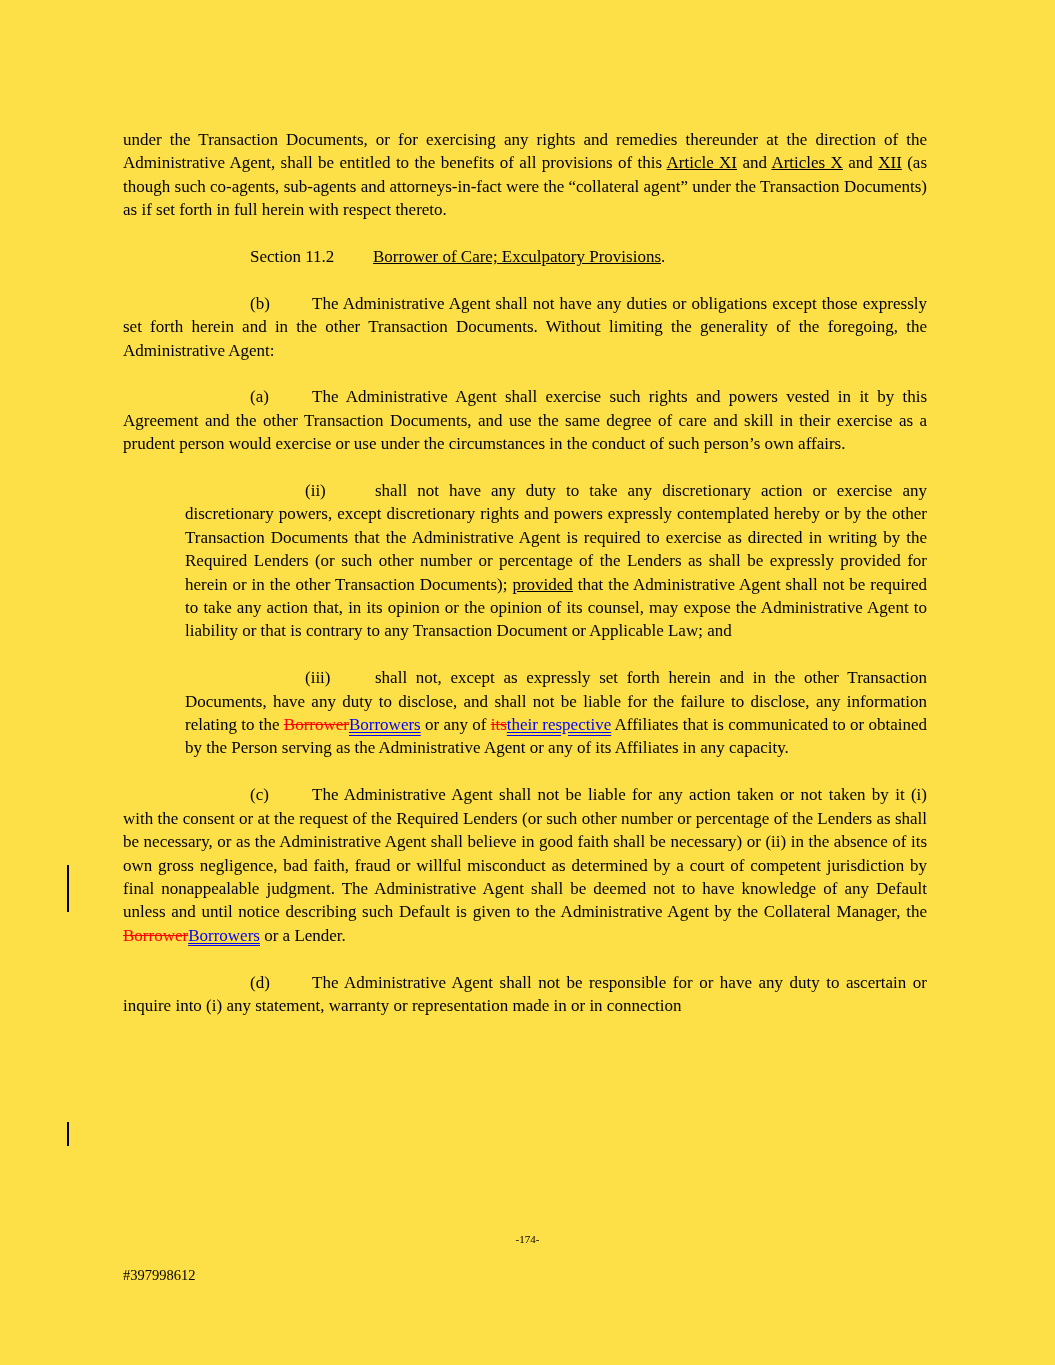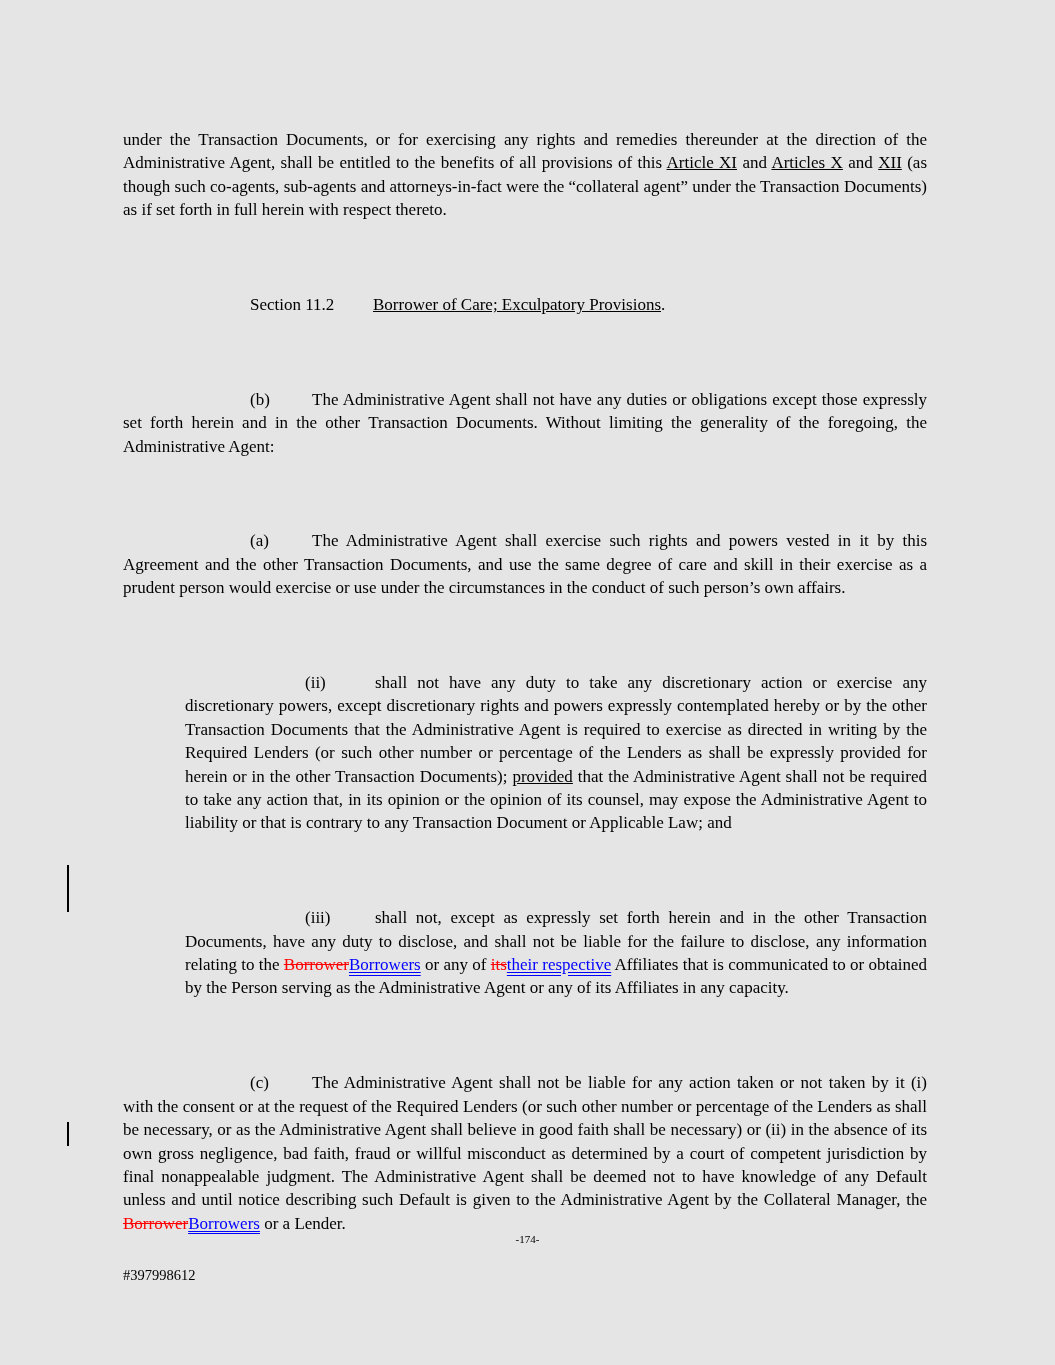--- a/index.html
+++ b/index.html
@@ -4,21 +4,21 @@
 <style>
   html, body {
     margin: 0;
     padding: 0;
     background: #ffffff;
   }
   .page {
     position: relative;
     width: 1055px;
     height: 1365px;
-    background: #e5e5e5;
+    background: #fde047;
     font-family: "Liberation Serif", serif;
     color: #000000;
     overflow: hidden;
   }
   .content {
     position: absolute;
     left: 123px;
     top: 128px;
     width: 804px;
   }
@@ -26,21 +26,21 @@
     margin: 0 0 23.4px 0;
     font-size: 17px;
     line-height: 23.4px;
     text-align: justify;
   }
   .para.continuation { text-indent: 0; }
   .para.heading      { text-indent: 127px; text-align: left; }
   .para.body         { text-indent: 127px; }
   .para.sub          { margin-left: 62px; width: 742px; text-indent: 120px; }
 
-  .label { display: inline-block; text-indent: 0; margin-top: 48px; }
+  .label { display: inline-block; text-indent: 0; }
   .para.body > .label    { width: 62px; }
   .para.sub  > .label    { width: 70px; }
   .para.heading > .label { width: 123px; }
 
   .seg-normal {}
   .seg-underline { text-decoration: underline; }
   .seg-deletion {
     color: var(--deletion-color, #ff0000);
     text-decoration: line-through;
   }
@@ -88,20 +88,21 @@
     </div>
 
   <div class="content">
       <p class="para continuation"><span class="seg-normal">under the Transaction Documents, or for exercising any rights and remedies thereunder at the direction of the Administrative Agent, shall be entitled to the benefits of all provisions of this </span><span class="seg-underline">Article XI</span><span class="seg-normal"> and </span><span class="seg-underline">Articles X</span><span class="seg-normal"> and </span><span class="seg-underline">XII</span><span class="seg-normal"> (as though such co-agents, sub-agents and attorneys-in-fact were the “collateral agent” under the Transaction Documents) as if set forth in full herein with respect thereto.</span></p>
       <p class="para heading"><span class="label">Section 11.2</span><span class="seg-underline">Borrower of Care; Exculpatory Provisions</span><span class="seg-normal">.</span></p>
       <p class="para body"><span class="label">(b)</span><span class="seg-normal">The Administrative Agent shall not have any duties or obligations except those expressly set forth herein and in the other Transaction Documents. Without limiting the generality of the foregoing, the Administrative Agent:</span></p>
       <p class="para body"><span class="label">(a)</span><span class="seg-normal">The Administrative Agent shall exercise such rights and powers vested in it by this Agreement and the other Transaction Documents, and use the same degree of care and skill in their exercise as a prudent person would exercise or use under the circumstances in the conduct of such person’s own affairs.</span></p>
       <p class="para sub"><span class="label">(ii)</span><span class="seg-normal">shall not have any duty to take any discretionary action or exercise any discretionary powers, except discretionary rights and powers expressly contemplated hereby or by the other Transaction Documents that the Administrative Agent is required to exercise as directed in writing by the Required Lenders (or such other number or percentage of the Lenders as shall be expressly provided for herein or in the other Transaction Documents); </span><span class="seg-underline">provided</span><span class="seg-normal"> that the Administrative Agent shall not be required to take any action that, in its opinion or the opinion of its counsel, may expose the Administrative Agent to liability or that is contrary to any Transaction Document or Applicable Law; and</span></p>
       <p class="para sub"><span class="label">(iii)</span><span class="seg-normal">shall not, except as expressly set forth herein and in the other Transaction Documents, have any duty to disclose, and shall not be liable for the failure to disclose, any information relating to the </span><span class="seg-deletion">Borrower</span><span class="seg-insertion">Borrowers</span><span class="seg-normal"> or any of </span><span class="seg-deletion">its</span><span class="seg-insertion">their respective</span><span class="seg-normal"> Affiliates that is communicated to or obtained by the Person serving as the Administrative Agent or any of its Affiliates in any capacity.</span></p>
       <p class="para body"><span class="label">(c)</span><span class="seg-normal">The Administrative Agent shall not be liable for any action taken or not taken by it (i) with the consent or at the request of the Required Lenders (or such other number or percentage of the Lenders as shall be necessary, or as the Administrative Agent shall believe in good faith shall be necessary) or (ii) in the absence of its own gross negligence, bad faith, fraud or willful misconduct as determined by a court of competent jurisdiction by final nonappealable judgment. The Administrative Agent shall be deemed not to have knowledge of any Default unless and until notice describing such Default is given to the Administrative Agent by the Collateral Manager, the </span><span class="seg-deletion">Borrower</span><span class="seg-insertion">Borrowers</span><span class="seg-normal"> or a Lender.</span></p>
+      <p class="para body"><span class="label">(d)</span><span class="seg-normal">The Administrative Agent shall not be responsible for or have any duty to ascertain or inquire into (i) any statement, warranty or representation made in or in connection</span></p>
     </div>
 
   <div class="page-number">-174-</div>
 
   <div class="footer">
     <div>#397998612</div>
   </div>
 
 </div>
 

